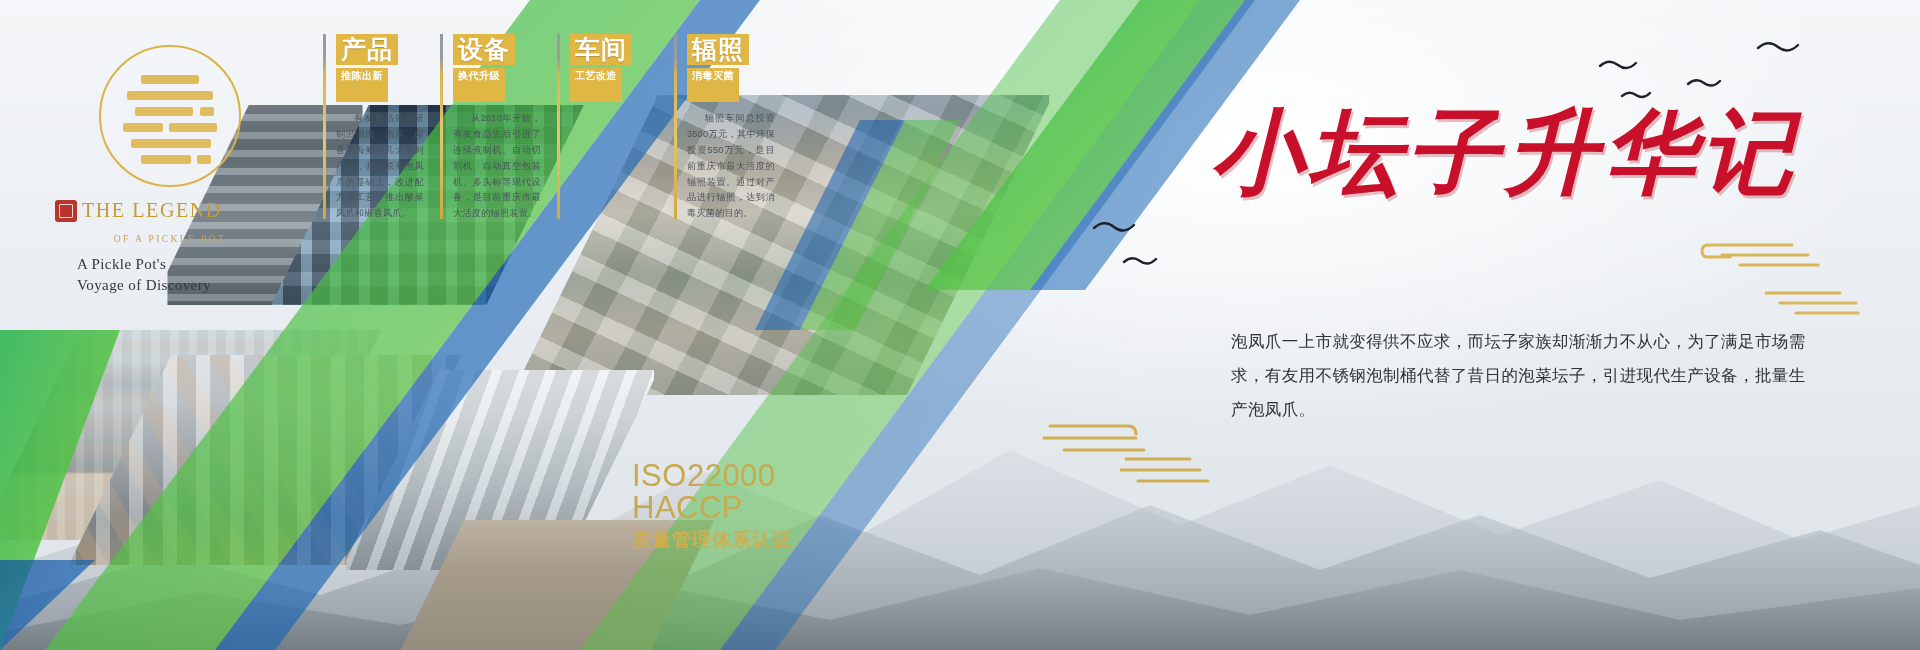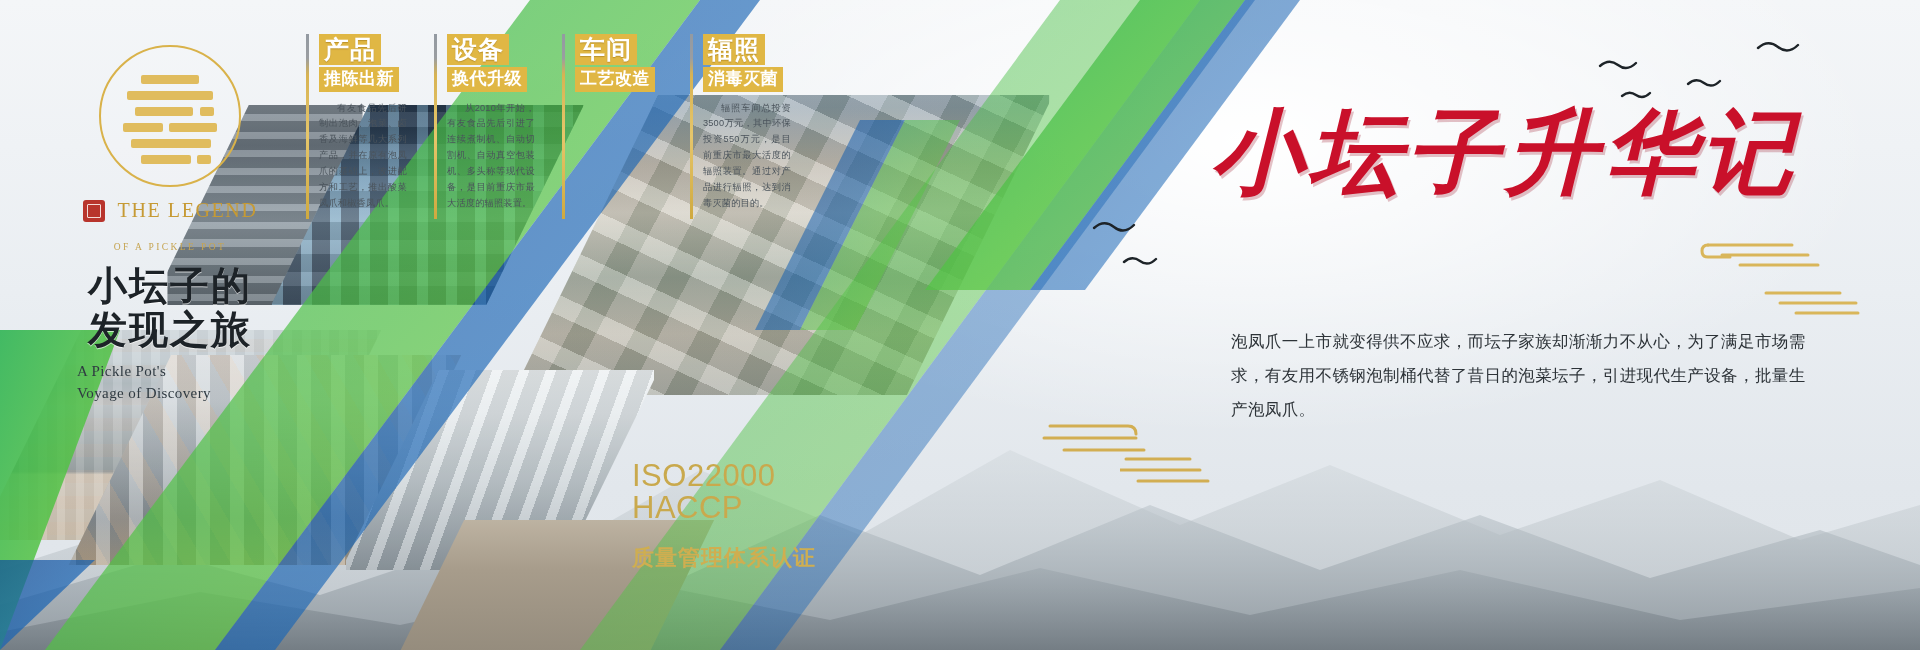--- a/index.html
+++ b/index.html
@@ -78,51 +78,51 @@
 
   .ph-bottom{left:430px;top:520px;width:250px;height:140px;transform:skewX(-26deg);}
   .ph-bottom .inner{transform:skewX(26deg) scale(1.4);
     background:linear-gradient(180deg,#c9bfae 0%,#a79c8b 40%,#8d8577 100%);}
 
   
   .brand{position:absolute;left:55px;top:45px;width:230px;text-align:center;}
   .seal{width:138px;height:138px;margin:0 auto;border:2.5px solid #d9b24a;border-radius:50%;
     position:relative;background:rgba(255,255,255,.12);}
   .seal .bar{position:absolute;background:#e0bc5e;border-radius:2px;height:9px;}
-  .legend-row{display:flex;align-items:center;justify-content:center;gap:13px;margin-top:12px;}
+  .legend-row{display:flex;align-items:center;gap:5px;margin-top:12px;}
   .chop{width:22px;height:22px;background:#b8342c;border-radius:3px;position:relative;flex:0 0 auto;}
   .chop::after{content:"";position:absolute;inset:4px;border:1.5px solid #f3d9d6;border-radius:1px;}
   .legend-en{font-family:"Liberation Serif","DejaVu Serif",serif;color:#c69a34;
     font-size:20px;letter-spacing:1.6px;}
   .legend-sub{font-family:"Liberation Serif","DejaVu Serif",serif;color:#c6a451;
-    font-size:9.5px;letter-spacing:2.4px;margin-top:20px;}
+    font-size:9.5px;letter-spacing:2.4px;margin-top:12px;}
   .brand-cn{margin-top:12px;color:#1d2328;font-size:39px;line-height:1.12;font-weight:700;
     letter-spacing:2px;text-shadow:0 1px 0 rgba(255,255,255,.65);}
   .brand-en{margin-top:10px;color:#2f3a42;font-size:15px;line-height:1.42;letter-spacing:.4px;
     font-family:"Liberation Serif","DejaVu Serif",serif;text-align:left;padding-left:22px;}
 
   
-  .cards{position:absolute;left:306px;top:34px;display:flex;gap:27px;}
+  .cards{position:absolute;left:323px;top:34px;display:flex;gap:16px;}
   .card{width:88px;position:relative;padding-left:13px;}
   .card .rail{position:absolute;left:0;top:0;width:3px;height:185px;
     background:linear-gradient(180deg,#8e949b 0%,#b9973f 16%,#e3c163 45%,#d9b busy 60%,#cbab4e 100%);}
   .card .rail{background:linear-gradient(180deg,#939aa1 0%,#9a9da1 13%,#d7b352 22%,#e6c66b 55%,#cfa93f 100%);}
   .card-title{display:inline-block;background:#e0b744;color:#fff;font-weight:700;
     font-size:25px;line-height:1.05;padding:2px 5px 3px;letter-spacing:1px;
     text-shadow:0 1px 1px rgba(120,80,0,.35);}
   .card-sub{display:inline-block;background:#e0b744;color:#fff;font-weight:700;
-    font-size:17px;line-height:1.2;padding:2px 5px 2px;margin-top:2px;letter-spacing:.5px;}
+    font-size:10px;line-height:1.2;padding:2px 5px 20px;margin-top:2px;letter-spacing:.5px;}
   .card-body{margin-top:9px;color:#4a535b;font-size:9.2px;line-height:1.72;
     text-align:justify;text-indent:18px;letter-spacing:.2px;}
 
   
   .iso{position:absolute;left:632px;top:460px;color:#c9a94d;}
   .iso .l1,.iso .l2{font-size:31px;line-height:1.04;letter-spacing:.5px;
     font-family:"Liberation Sans","DejaVu Sans",sans-serif;font-weight:400;}
-  .iso .l3{font-size:22px;margin-top:19px;letter-spacing:1px;font-weight:700;color:#cfae50;}
+  .iso .l3{font-size:19px;margin-top:3px;letter-spacing:1px;font-weight:700;color:#cfae50;}
 
   
   .headline{position:absolute;left:1175px;top:88px;width:660px;height:130px;}
   .hl-fallback{position:absolute;left:0;top:0;width:660px;height:130px;
     display:flex;align-items:center;justify-content:center;gap:6px;
     font-family:"Liberation Serif","DejaVu Serif",serif;font-size:92px;font-weight:700;
     color:#c9102a;letter-spacing:6px;font-style:italic;
     text-shadow:2px 3px 0 rgba(150,10,30,.25);}
 
   
@@ -239,24 +239,20 @@
       <span class="bar" style="left:40px;top:108px;width:50px;"></span>
       <span class="bar" style="left:96px;top:108px;width:14px;"></span>
     </div>
 
     <div class="legend-row">
       <span class="chop"></span>
       <span class="legend-en">THE LEGEND</span>
     </div>
     <div class="legend-sub">OF A PICKLE POT</div>
 
-    <div class="brand-cn">
-      <div>小坛子的</div>
-      <div>发现之旅</div>
-    </div>
     <div class="brand-en">
       <div>A Pickle Pot's</div>
       <div>Voyage of Discovery</div>
     </div>
   </div>
 
   <div class="cards">
     <div class="card">
       <span class="rail"></span>
       <div><span class="card-title">产品</span></div>

